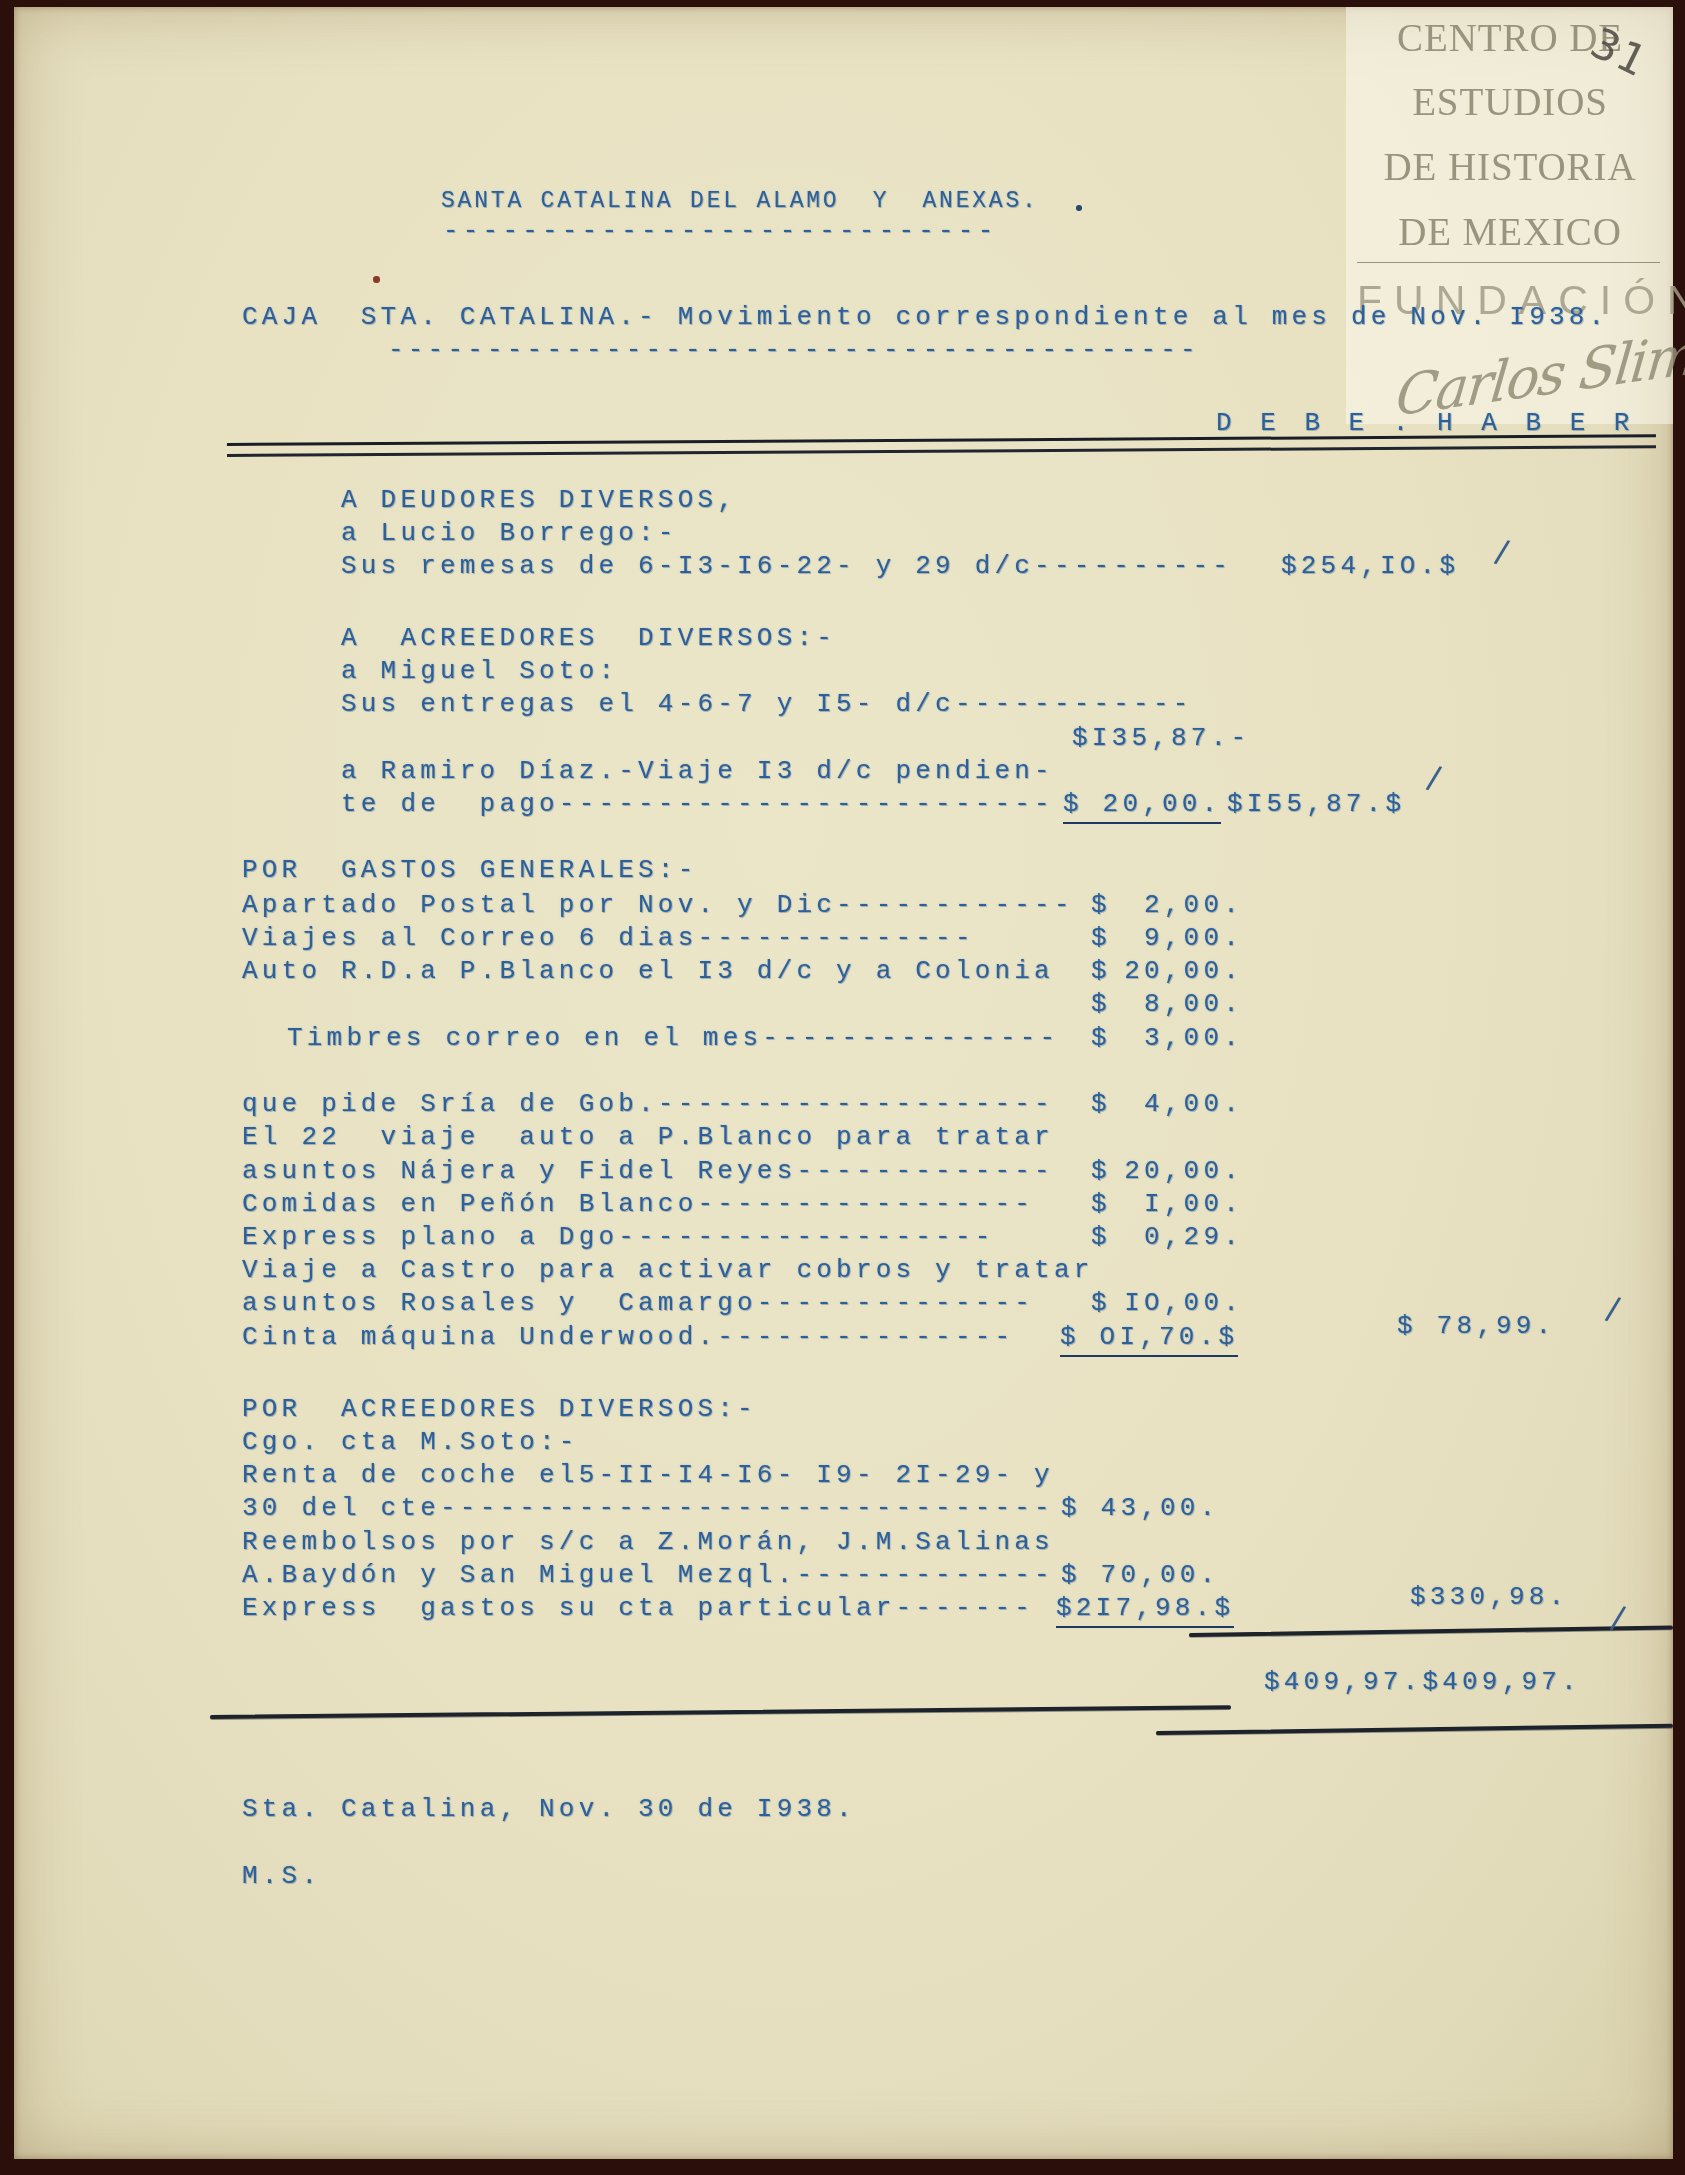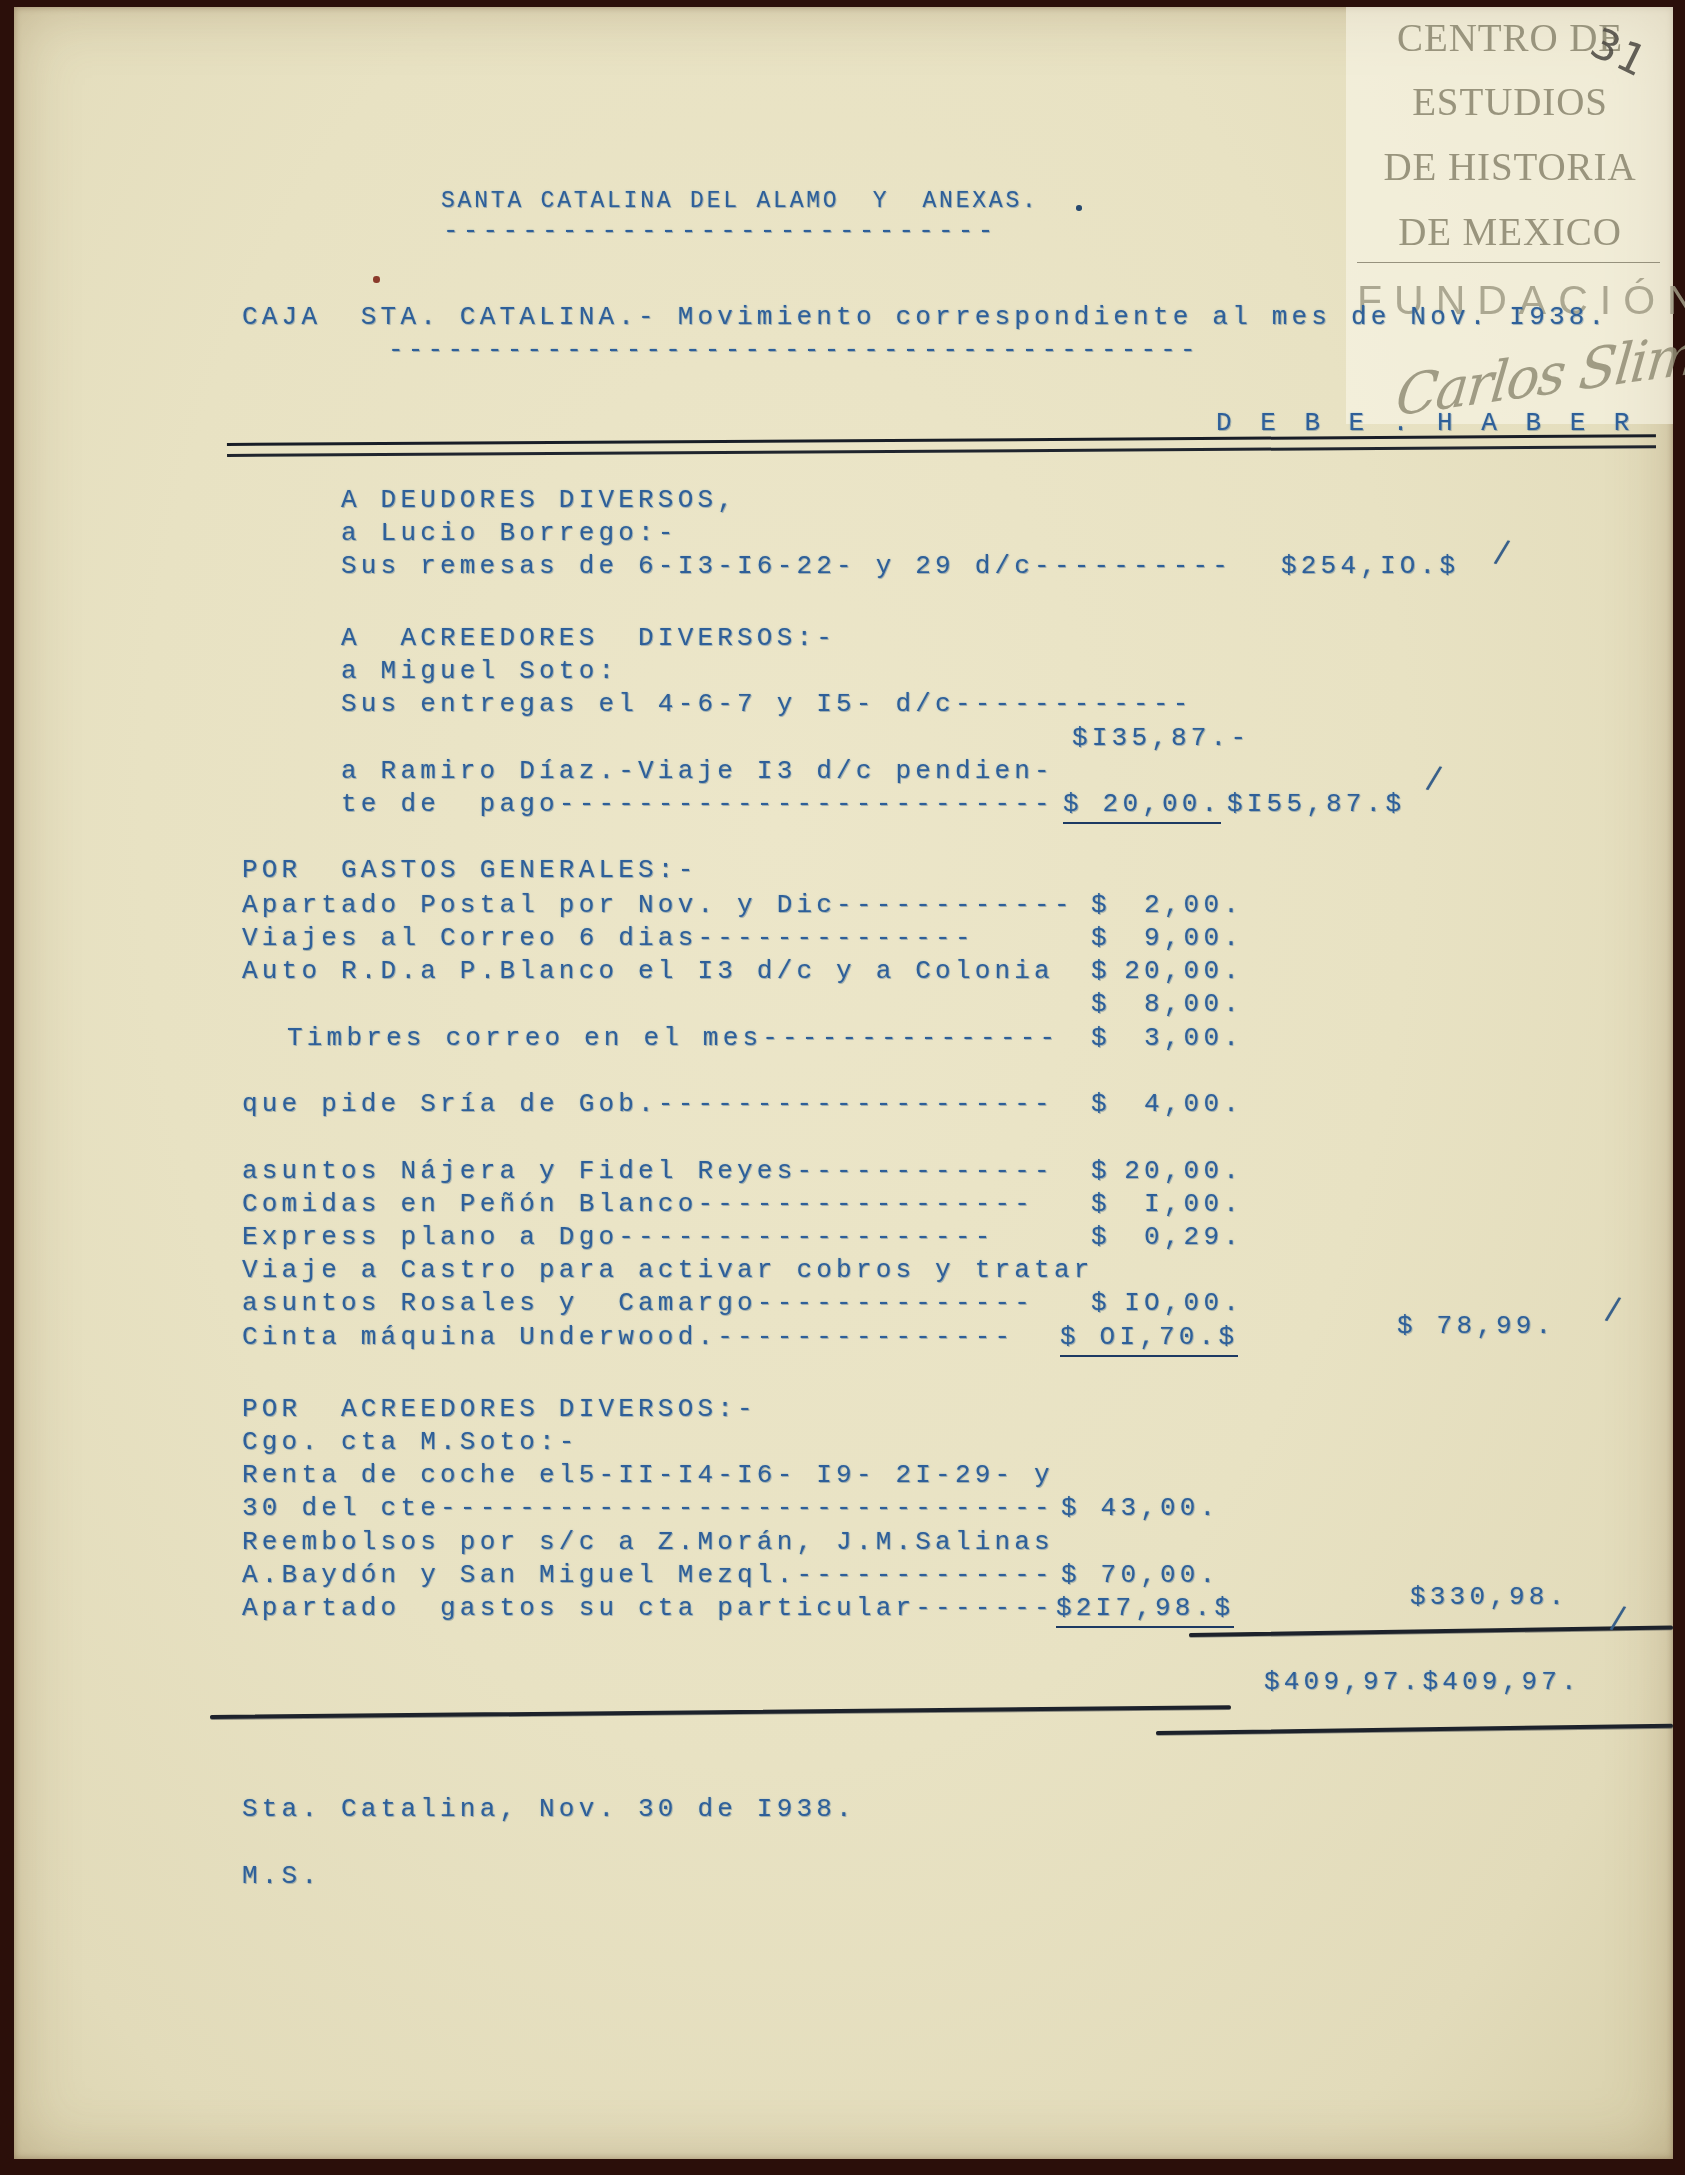--- a/index.html
+++ b/index.html
@@ -92,20 +92,21 @@
 
   <div class="t" style="left:242px;top:1023px;margin-left:45px;">Timbres correo en el mes---------------</div>
   <div class="t" style="left:1091px;top:1023px;">$</div>
   <div class="t num" style="left:1106px;top:1023px;">3,00.</div>
 
 
   <div class="t" style="left:242px;top:1089px;">que pide Sría de Gob.--------------------</div>
   <div class="t" style="left:1091px;top:1089px;">$</div>
   <div class="t num" style="left:1106px;top:1089px;">4,00.</div>
 
+  <div class="t" style="left:242px;top:1122px;">El 22  viaje  auto a P.Blanco para tratar</div>
 
   <div class="t" style="left:242px;top:1156px;">asuntos Nájera y Fidel Reyes-------------</div>
   <div class="t" style="left:1091px;top:1156px;">$</div>
   <div class="t num" style="left:1106px;top:1156px;">20,00.</div>
 
   <div class="t" style="left:242px;top:1189px;">Comidas en Peñón Blanco-----------------</div>
   <div class="t" style="left:1091px;top:1189px;">$</div>
   <div class="t num" style="left:1106px;top:1189px;">I,00.</div>
 
   <div class="t" style="left:242px;top:1222px;">Express plano a Dgo-------------------</div>
@@ -124,21 +125,21 @@
   <div class="check" style="left:1608px;top:1290px;">/</div>
 
   <div class="t" style="left:242px;top:1394px;">POR  ACREEDORES DIVERSOS:-</div>
   <div class="t" style="left:242px;top:1427px;">Cgo. cta M.Soto:-</div>
   <div class="t" style="left:242px;top:1460px;">Renta de coche el5-II-I4-I6- I9- 2I-29- y</div>
   <div class="t" style="left:242px;top:1493px;">30 del cte-------------------------------</div>
   <div class="t" style="left:1061px;top:1493px;">$ 43,00.</div>
   <div class="t" style="left:242px;top:1527px;">Reembolsos por s/c a Z.Morán, J.M.Salinas</div>
   <div class="t" style="left:242px;top:1560px;">A.Baydón y San Miguel Mezql.-------------</div>
   <div class="t" style="left:1061px;top:1560px;">$ 70,00.</div>
-  <div class="t" style="left:242px;top:1593px;">Apartado  gastos su cta particular-------</div>
+  <div class="t" style="left:242px;top:1593px;">Express  gastos su cta particular-------</div>
   <div class="t amt-ul" style="left:1056px;top:1593px;">$2I7,98.$</div>
   <div class="t" style="left:1410px;top:1582px;">$330,98.</div>
   <div class="check" style="left:1613px;top:1599px;">/</div>
 
   <div class="rule rule-single" style="left:1189px;top:1633px;width:484px;transform:rotate(-0.9deg);"></div>
   <div class="t" style="left:1264px;top:1667px;">$409,97.$409,97.</div>
   <div class="rule rule-single" style="left:210px;top:1715px;width:1021px;transform:rotate(-0.55deg);"></div>
   <div class="rule rule-single" style="left:1156px;top:1731px;width:517px;transform:rotate(-0.8deg);"></div>
 
   <div class="t" style="left:242px;top:1794px;">Sta. Catalina, Nov. 30 de I938.</div>

